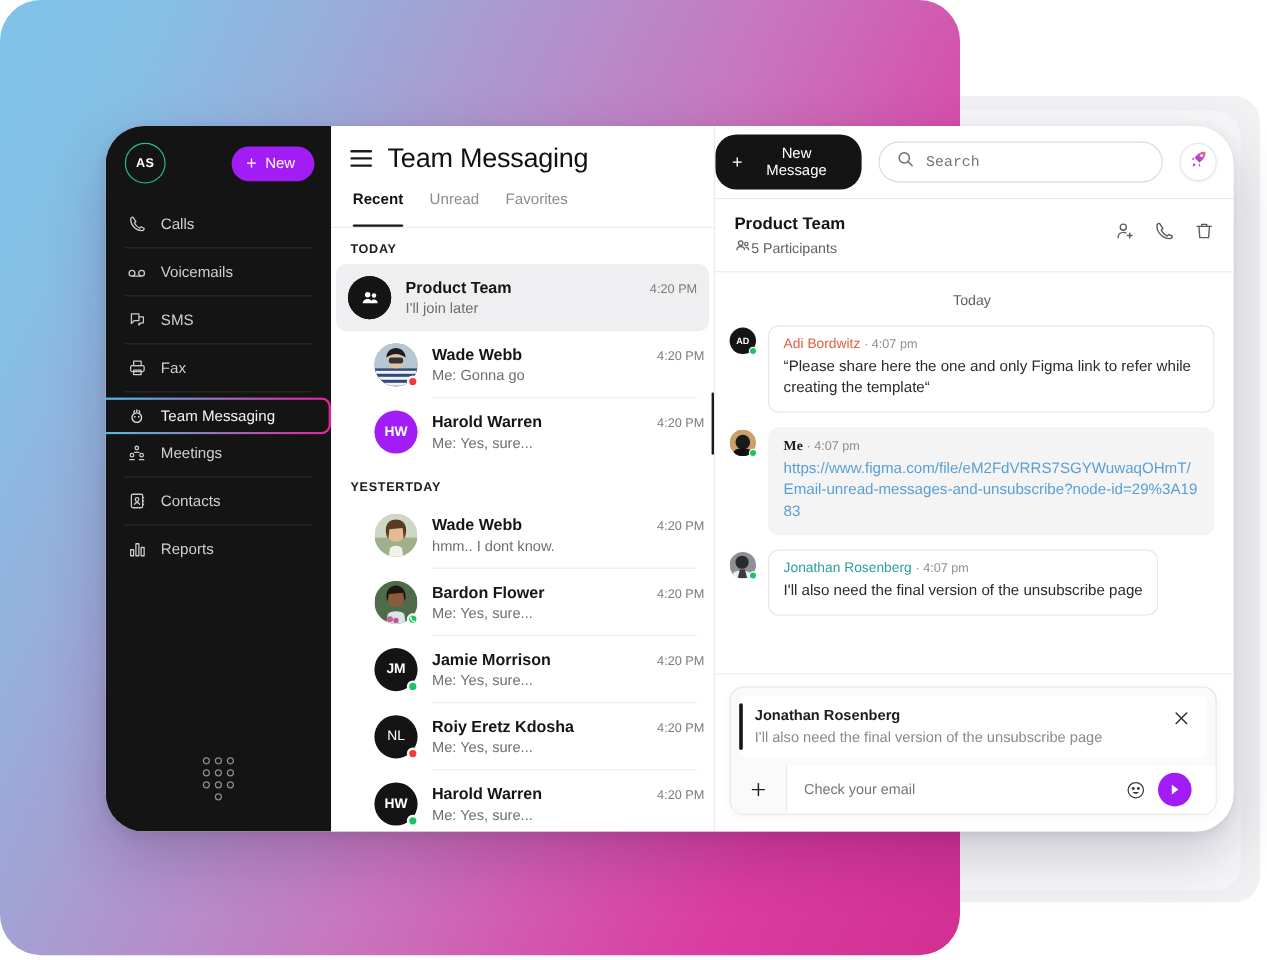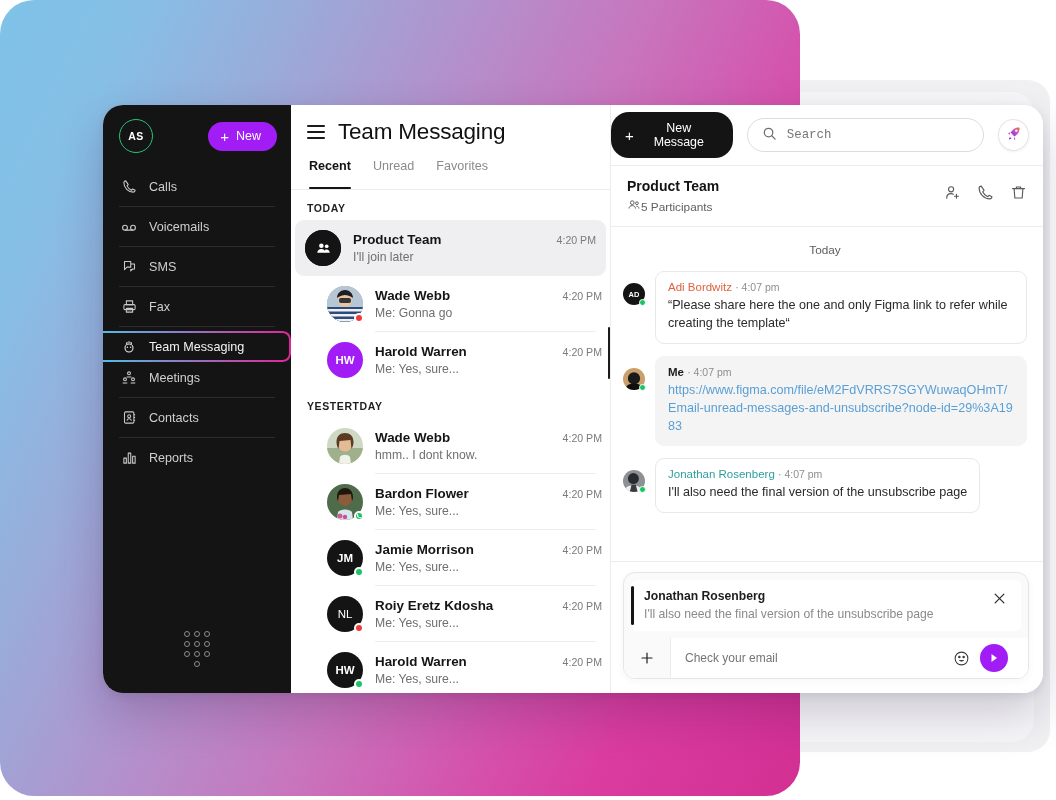--- a/index.html
+++ b/index.html
@@ -26,22 +26,22 @@
     position: absolute; left: 398px; top: 80px; width: 652px; height: 672px;
     border-radius: 22px; background: #f1f1f3;
   }
   .ghost-card2 {
     position: absolute; left: 384px; top: 92px; width: 650px; height: 650px;
     border-radius: 22px; background: #f7f7f9;
   }
 
   
   .window {
-    position: absolute; left: 103px; top: 105px; width: 940px; height: 588px;
-    border-radius: 20px; background: #ffffff;
+    position: absolute; left: 88px; top: 105px; width: 940px; height: 588px;
+    border-radius: 32px; background: #ffffff;
     box-shadow: 0 20px 48px rgba(30,15,55,.20), 0 3px 10px rgba(30,15,55,.08);
     display: flex; overflow: hidden;
   }
 
   
   .sidebar {
     width: 188px; flex: 0 0 188px; background: #141414; color: #e7e7e7;
     display: flex; flex-direction: column; position: relative;
   }
   .sb-top { display: flex; align-items: center; justify-content: space-between;
@@ -152,30 +152,30 @@
                justify-content: space-between; border-bottom: 1px solid #ededed; }
   .chat-title { font-size: 14px; font-weight: 700; color: #141414; }
   .chat-sub { display: flex; align-items: center; margin-top: 4px;
               font-size: 11.8px; color: #5f5f5f; }
   .chat-actions { display: flex; align-items: center; gap: 16px; padding-top: 6px; }
   .chat-actions span { cursor: pointer; display: flex; }
 
   .msgs { flex: 1; padding: 14px 16px 0 12px; overflow: hidden; }
   .day-label { text-align: center; font-size: 11.8px; color: #5d5d5d; margin: 2px 0 14px; }
   .msg { display: flex; gap: 10px; margin-bottom: 12px; }
-  .msg .av { width: 22px; height: 22px; flex: 0 0 22px; margin-top: 12px; font-size: 7.5px; }
+  .msg .av { width: 22px; height: 22px; flex: 0 0 22px; margin-top: 2px; font-size: 7.5px; }
   .msg .av .inner { width: 22px; height: 22px; }
   .msg .av .dot { width: 7px; height: 7px; border-width: 1.5px; right: -1px; bottom: -1px; }
   .bubble { border: 1px solid #e8e8e8; border-radius: 9px; padding: 9px 12px 10px;
             max-width: 372px; background: #fff; }
   .bubble.gray { background: #f4f4f5; border-color: #f4f4f5; }
   .b-head { font-size: 11.5px; margin-bottom: 4px; }
   .b-author { font-weight: 400; }
   .b-author.red { color: #e2603f; }
-  .b-author.dark { color: #1d1d1d; font-weight: 700; }
+  .b-author.dark { color: #1d1d1d; font-weight: 700; font-family: Liberation Serif, serif; }
   .b-author.teal { color: #2e9e9e; }
   .b-time { color: #8e8e8e; font-size: 10.5px; }
   .b-text { font-size: 12.6px; color: #2a2a2a; line-height: 1.42; }
   .b-link { font-size: 12.6px; color: #5a9fd4; line-height: 1.42; word-break: break-all; cursor: pointer; }
 
   
   .composer-wrap { padding: 10px 14px 14px 12px; border-top: 1px solid #ededed; }
   .composer { border: 1px solid #e6e6e6; border-radius: 12px; overflow: hidden;
               box-shadow: 0 2px 8px rgba(0,0,0,.04); background: #fafafa; }
   .reply-quote { background: #fff; margin: 7px 7px 0 7px; border-radius: 6px;

